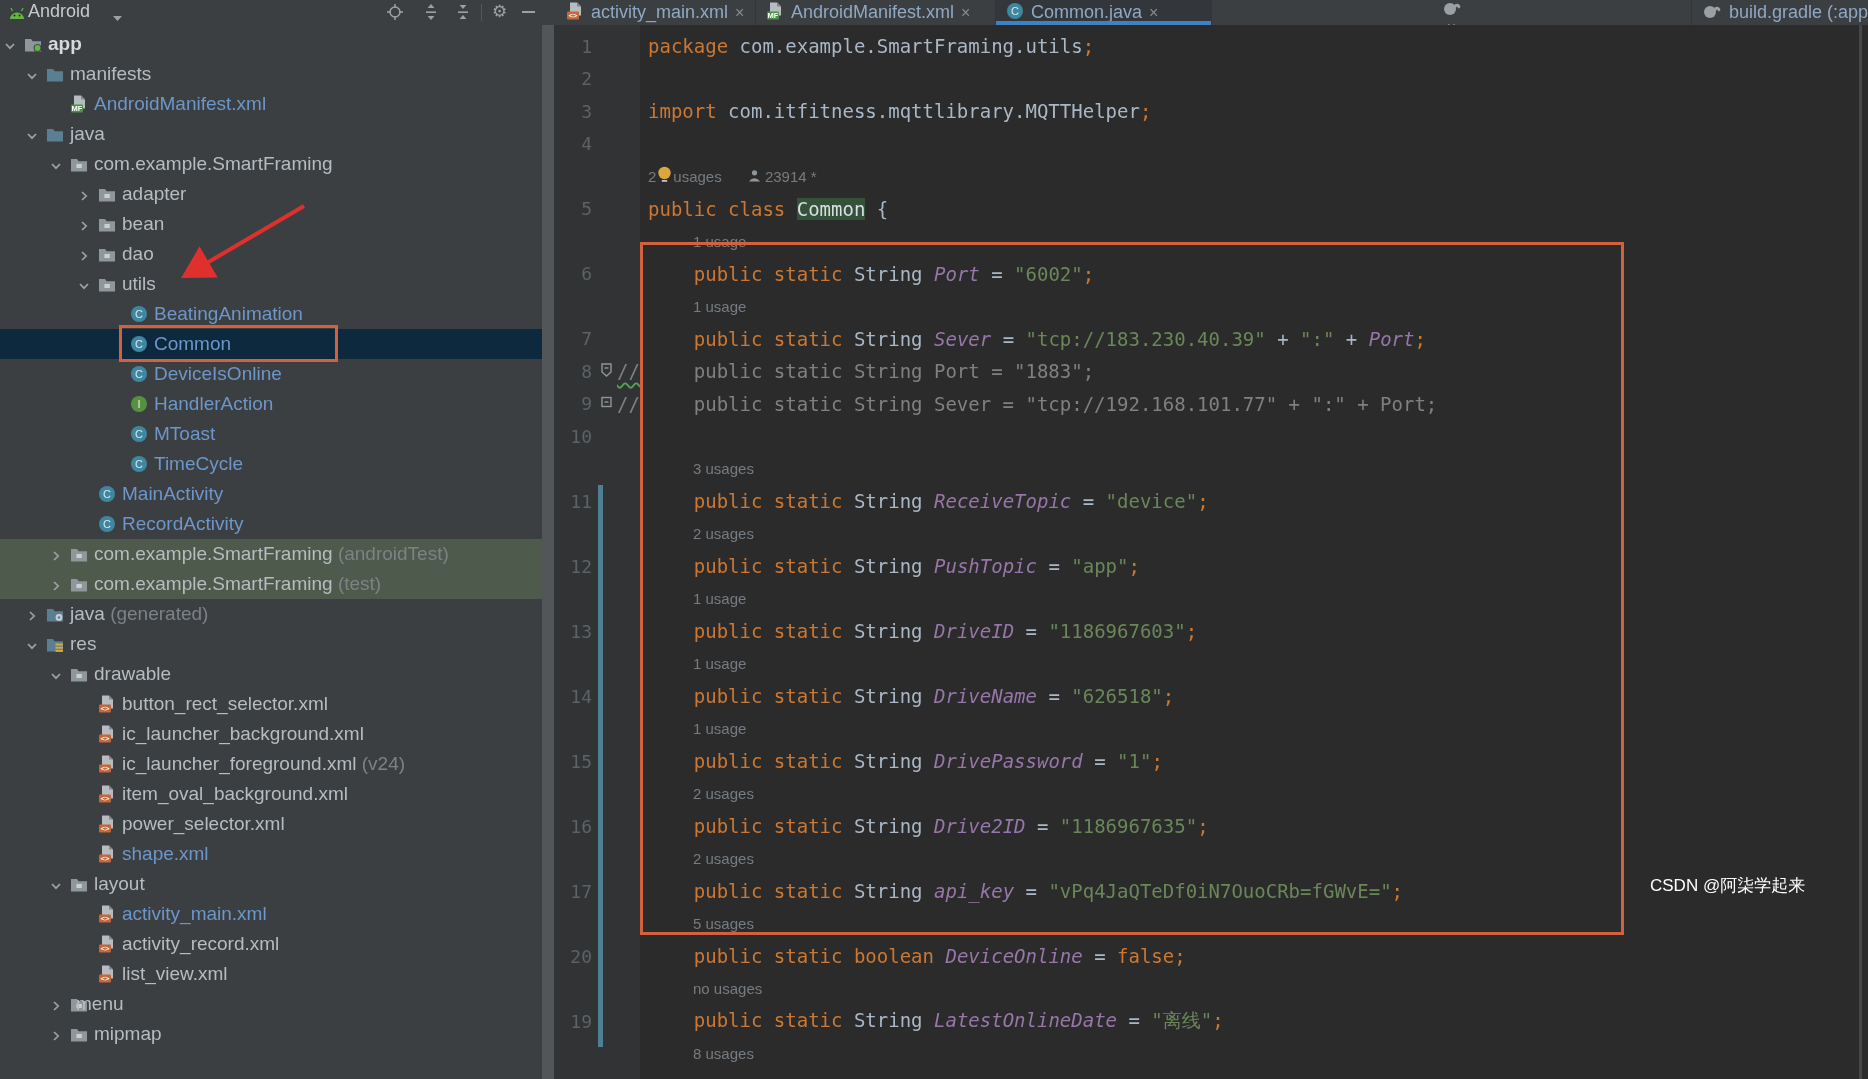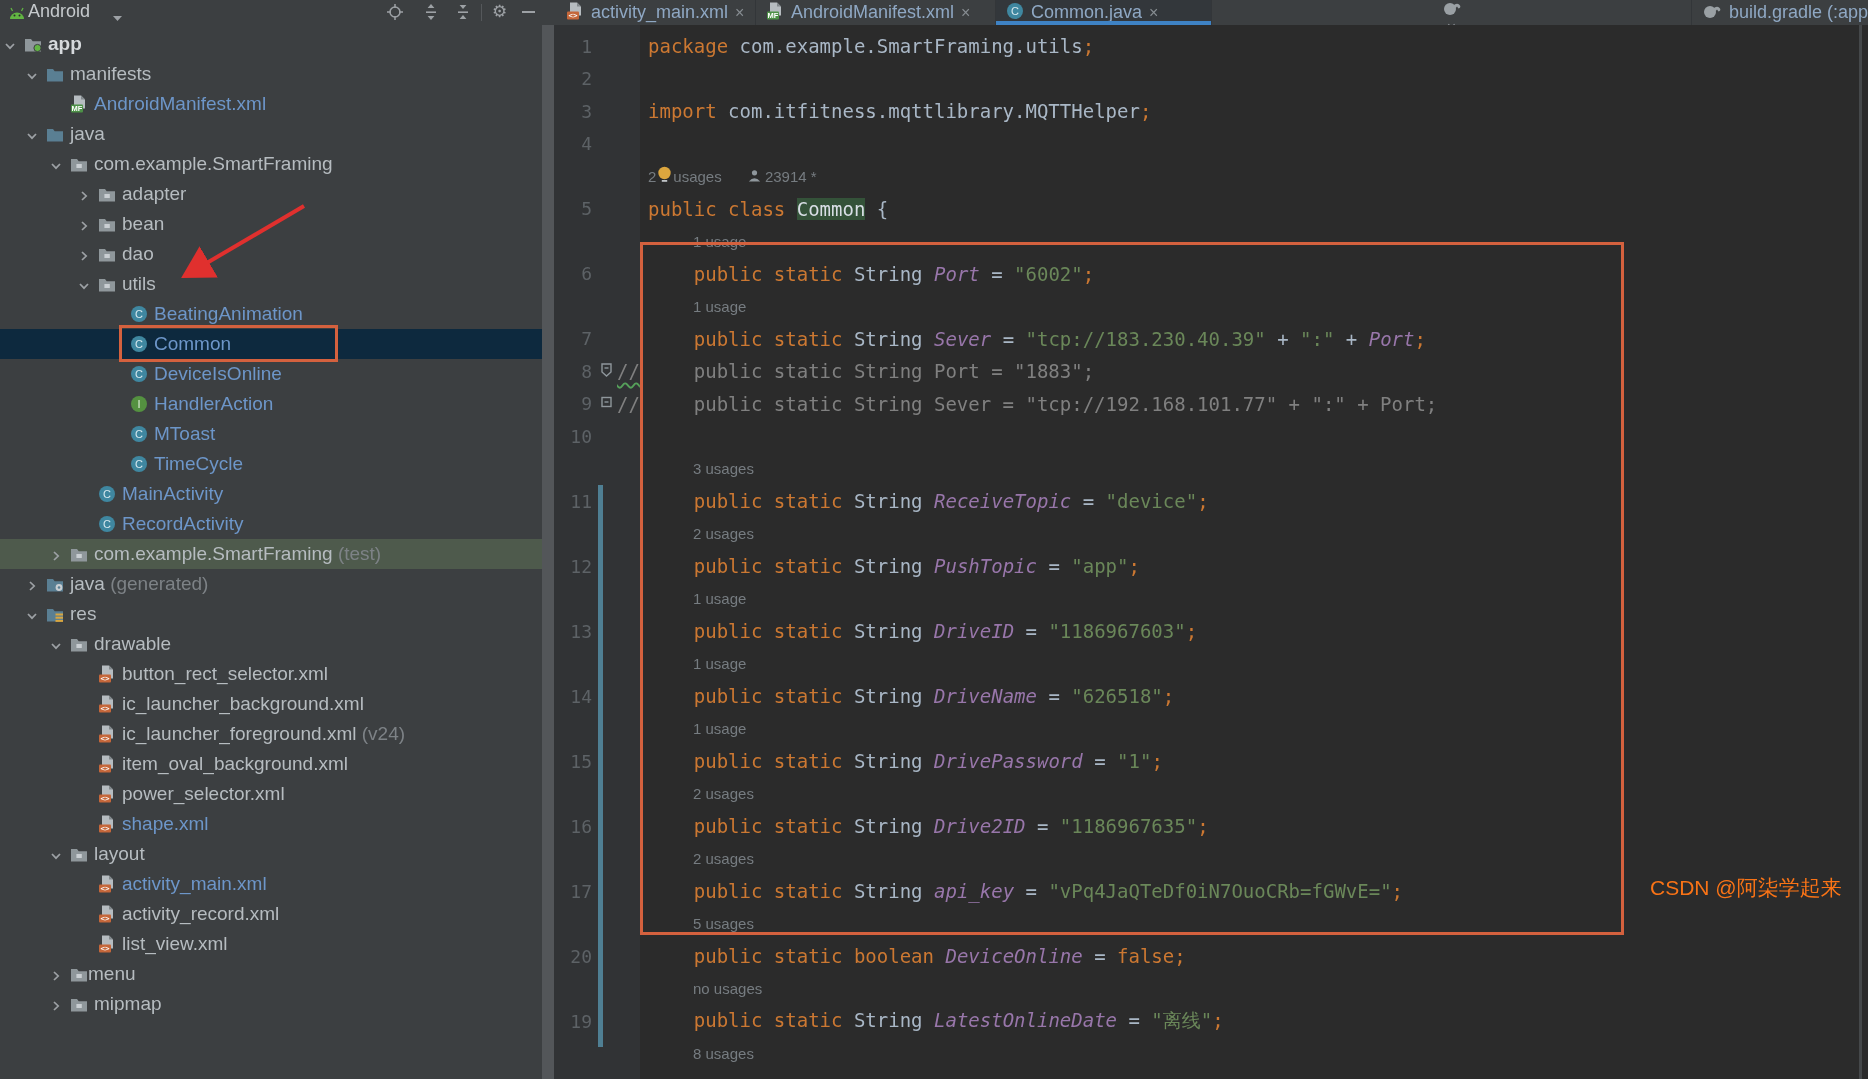--- a/index.html
+++ b/index.html
@@ -44,21 +44,21 @@
   .tok-k{color:#cc7832;} .tok-p{color:#a9b7c6;} .tok-f{color:#9876aa;font-style:italic;}
   .tok-s{color:#6a8759;} .tok-m{color:#cc7832;} .tok-c{color:#808080;}
   .tok-h{background:#345239;color:#d8dee5;}
   .sq{text-decoration:underline wavy #55a05a 1.5px;text-underline-offset:4px;}
   .inlay{font-size:15px;color:#767c81;display:flex;align-items:center;}
   #editor-scrollbar{position:absolute;left:1859px;top:25px;width:3px;height:1054px;background:#45484a;}
   
   .annot{position:absolute;z-index:50;pointer-events:none;}
   #code-annot-rect{left:640px;top:242px;width:984px;height:693px;border:3px solid #d4613e;box-sizing:border-box;}
   #tree-annot-rect{left:119px;top:325px;width:219px;height:37px;border:3px solid #d4613e;box-sizing:border-box;}
-  #watermark{position:absolute;left:1650px;top:874px;font-size:21px;color:#f97316;z-index:40;}
+  #watermark{position:absolute;left:1650px;top:874px;font-size:17px;color:#ffffff;z-index:40;}
 </style>
 </head>
 <body>
 
 <div id="root">
 
   <div id="header">
     <div id="panel-header">
       <span class="hicon" style="left:8px;top:6px;">
         <svg width="18" height="13" viewBox="0 0 18 13">
@@ -292,20 +292,30 @@
           <span class="tlab blue" style="left: 122px;">RecordActivity</span>
         </div>
         <div class="trow test">
           <span class="tchev" style="left: 50px;"><svg width="12" height="12">
               <path d="M4 2 l4.2 4 l-4.2 4" stroke="#9da1a5" stroke-width="1.7" fill="none"></path>
             </svg></span>
           <span class="ticon" style="left: 70px;"><svg width="18" height="18">
               <path d="M1 4 h6 l1.7 2.2 h8.3 v10.3 h-16z" fill="#8f979b"></path>
               <rect x="6.4" y="9" width="5.4" height="4" fill="#c9ced2"></rect>
             </svg></span>
+          <span class="tlab gray" style="left: 94px;">com.example.SmartFraming<span class="tsuf"> (androidTest)</span></span>
+        </div>
+        <div class="trow test">
+          <span class="tchev" style="left: 50px;"><svg width="12" height="12">
+              <path d="M4 2 l4.2 4 l-4.2 4" stroke="#9da1a5" stroke-width="1.7" fill="none"></path>
+            </svg></span>
+          <span class="ticon" style="left: 70px;"><svg width="18" height="18">
+              <path d="M1 4 h6 l1.7 2.2 h8.3 v10.3 h-16z" fill="#8f979b"></path>
+              <rect x="6.4" y="9" width="5.4" height="4" fill="#c9ced2"></rect>
+            </svg></span>
           <span class="tlab gray" style="left: 94px;">com.example.SmartFraming<span class="tsuf"> (test)</span></span>
         </div>
         <div class="trow">
           <span class="tchev" style="left: 26px;"><svg width="12" height="12">
               <path d="M4 2 l4.2 4 l-4.2 4" stroke="#9da1a5" stroke-width="1.7" fill="none"></path>
             </svg></span>
           <span class="ticon" style="left: 46px;"><svg width="18" height="18">
               <path d="M1 4 h6 l1.7 2.2 h8.3 v10.3 h-16z" fill="#5a7f93"></path>
               <circle cx="13" cy="12.5" r="3.4" fill="#c9ced2"></circle>
               <circle cx="13" cy="12.5" r="1.3" fill="#5a7f93"></circle>
@@ -428,21 +438,21 @@
           <span class="tlab gray" style="left: 122px;">list_view.xml</span>
         </div>
         <div class="trow">
           <span class="tchev" style="left: 50px;"><svg width="12" height="12">
               <path d="M4 2 l4.2 4 l-4.2 4" stroke="#9da1a5" stroke-width="1.7" fill="none"></path>
             </svg></span>
           <span class="ticon" style="left: 70px;"><svg width="18" height="18">
               <path d="M1 4 h6 l1.7 2.2 h8.3 v10.3 h-16z" fill="#8f979b"></path>
               <rect x="6.4" y="9" width="5.4" height="4" fill="#c9ced2"></rect>
             </svg></span>
-          <span class="tlab gray" style="left: 88px;">menu</span>
+          <span class="tlab gray" style="left: 76px;">menu</span>
         </div>
         <div class="trow">
           <span class="tchev" style="left: 50px;"><svg width="12" height="12">
               <path d="M4 2 l4.2 4 l-4.2 4" stroke="#9da1a5" stroke-width="1.7" fill="none"></path>
             </svg></span>
           <span class="ticon" style="left: 70px;"><svg width="18" height="18">
               <path d="M1 4 h6 l1.7 2.2 h8.3 v10.3 h-16z" fill="#8f979b"></path>
               <rect x="6.4" y="9" width="5.4" height="4" fill="#c9ced2"></rect>
             </svg></span>
           <span class="tlab gray" style="left: 94px;">mipmap</span>

